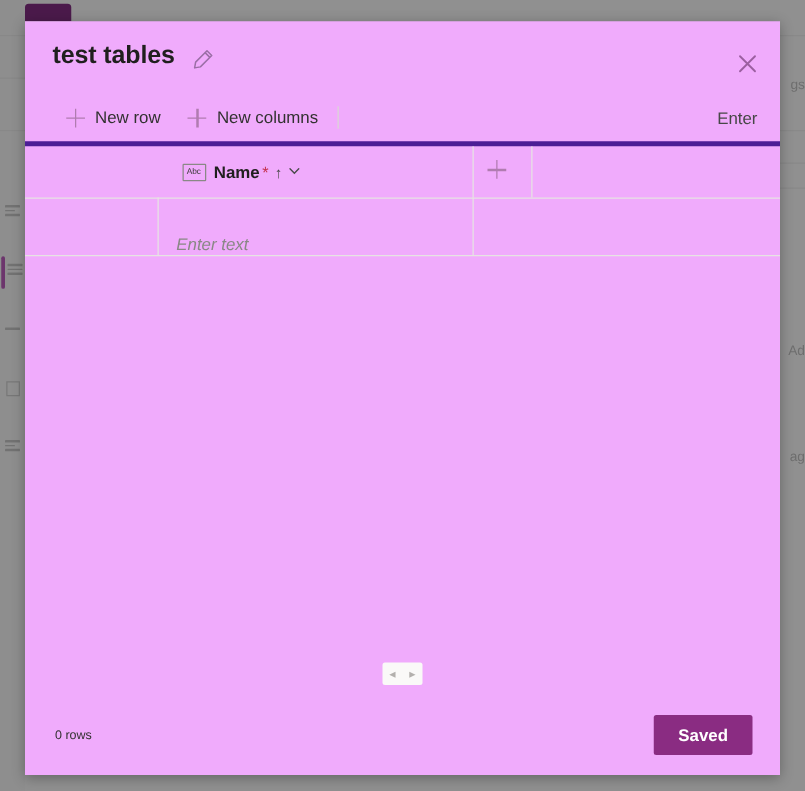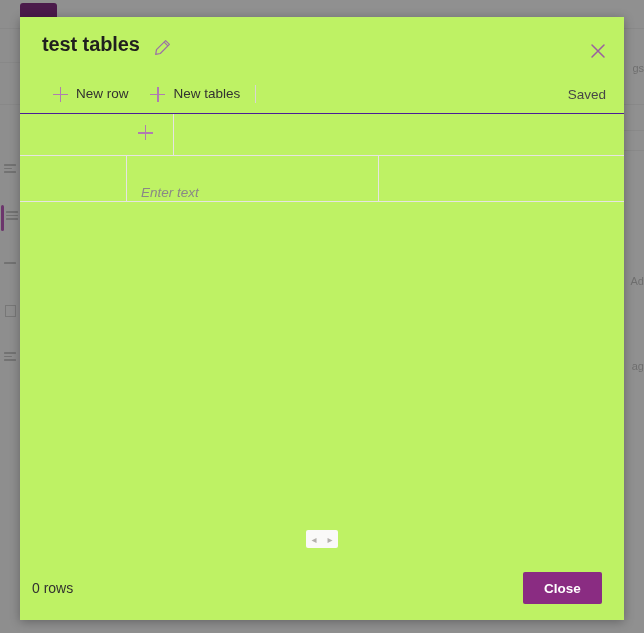--- a/index.html
+++ b/index.html
@@ -97,21 +97,21 @@
     border-radius: 3px 3px 0 0;
   }
 
   
   .dialog {
     position: absolute;
     left: 20px;
     top: 17px;
     width: 604px;
     height: 603px;
-    background: #bef264;
+    background: #f0abfc;
     box-shadow: 0 2px 10px rgba(0,0,0,.30);
     display: flex;
     flex-direction: column;
   }
 
   .dlg-header {
     position: relative;
     height: 58px;
     flex: 0 0 auto;
   }
@@ -145,21 +145,21 @@
   }
 
   
   .cmdbar {
     position: relative;
     height: 38px;
     flex: 0 0 auto;
     display: flex;
     align-items: center;
     padding-left: 24px;
-    border-bottom: 1px solid #4c1d95;
+    border-bottom: 4px solid #4c1d95;
   }
   .cmd-item {
     display: flex;
     align-items: center;
     height: 30px;
     padding: 0 7px;
     margin-right: 6px;
     cursor: pointer;
     white-space: nowrap;
     color: #323130;
@@ -348,22 +348,22 @@
   
   .dlg-footer {
     position: relative;
     height: 64px;
     flex: 0 0 auto;
     display: flex;
     align-items: center;
   }
   .rows-count {
     position: absolute;
-    left: 12px;
-    font-size: 14px;
+    left: 24px;
+    font-size: 10px;
     color: #323130;
   }
   .btn-close {
     position: absolute;
     right: 22px;
     width: 79px;
     height: 32px;
     background: #8a2c82;
     color: #ffffff;
     border: none;
@@ -450,35 +450,48 @@
       <span class="cmd-icon">
         <span class="glyph-plus"></span>
       </span>
       <span class="cmd-label">New row</span>
     </div>
 
     <div class="cmd-item">
       <span class="cmd-icon">
         <span class="glyph-plus"></span>
       </span>
-      <span class="cmd-label">New tables</span>
+      <span class="cmd-label">New columns</span>
     </div>
 
     <div class="cmd-sep"></div>
 
 
 
-    <div class="saved-status">Saved</div>
+    <div class="saved-status">Enter</div>
   </div>
 
   <div class="grid-area">
 
     <div class="grid-head">
       <div class="hcell-gutter"></div>
 
+      <div class="hcell-name">
+        <span class="abc-chip">
+          <span>Abc</span>
+        </span>
+        <span class="hname-text">Name</span>
+        <span class="req-star">*</span>
+        <span class="sort-arrow">↑</span>
+        <span class="chev-down">
+          <svg width="9" height="6" viewBox="0 0 9 6" aria-hidden="true">
+            <path d="M1 1 L4.5 4.6 L8 1" fill="none" stroke="#4a4a4a" stroke-width="1.1" stroke-linecap="round"></path>
+          </svg>
+        </span>
+      </div>
 
       <div class="hcell-add">
         <span class="cmd-icon">
           <span class="glyph-plus" style="width:19px;height:19px;"></span>
         </span>
       </div>
     </div>
 
     <div class="grid-row">
       <div class="cell-gutter"></div>
@@ -490,15 +503,15 @@
     <div class="pager">
       <div class="pager-inner">
         <div class="pg-btn">◂</div>
         <div class="pg-btn">▸</div>
       </div>
     </div>
   </div>
 
   <div class="dlg-footer">
     <div class="rows-count">0 rows</div>
-    <button class="btn-close">Close</button>
+    <button class="btn-close">Saved</button>
   </div>
 </div>
 
 </body></html>

